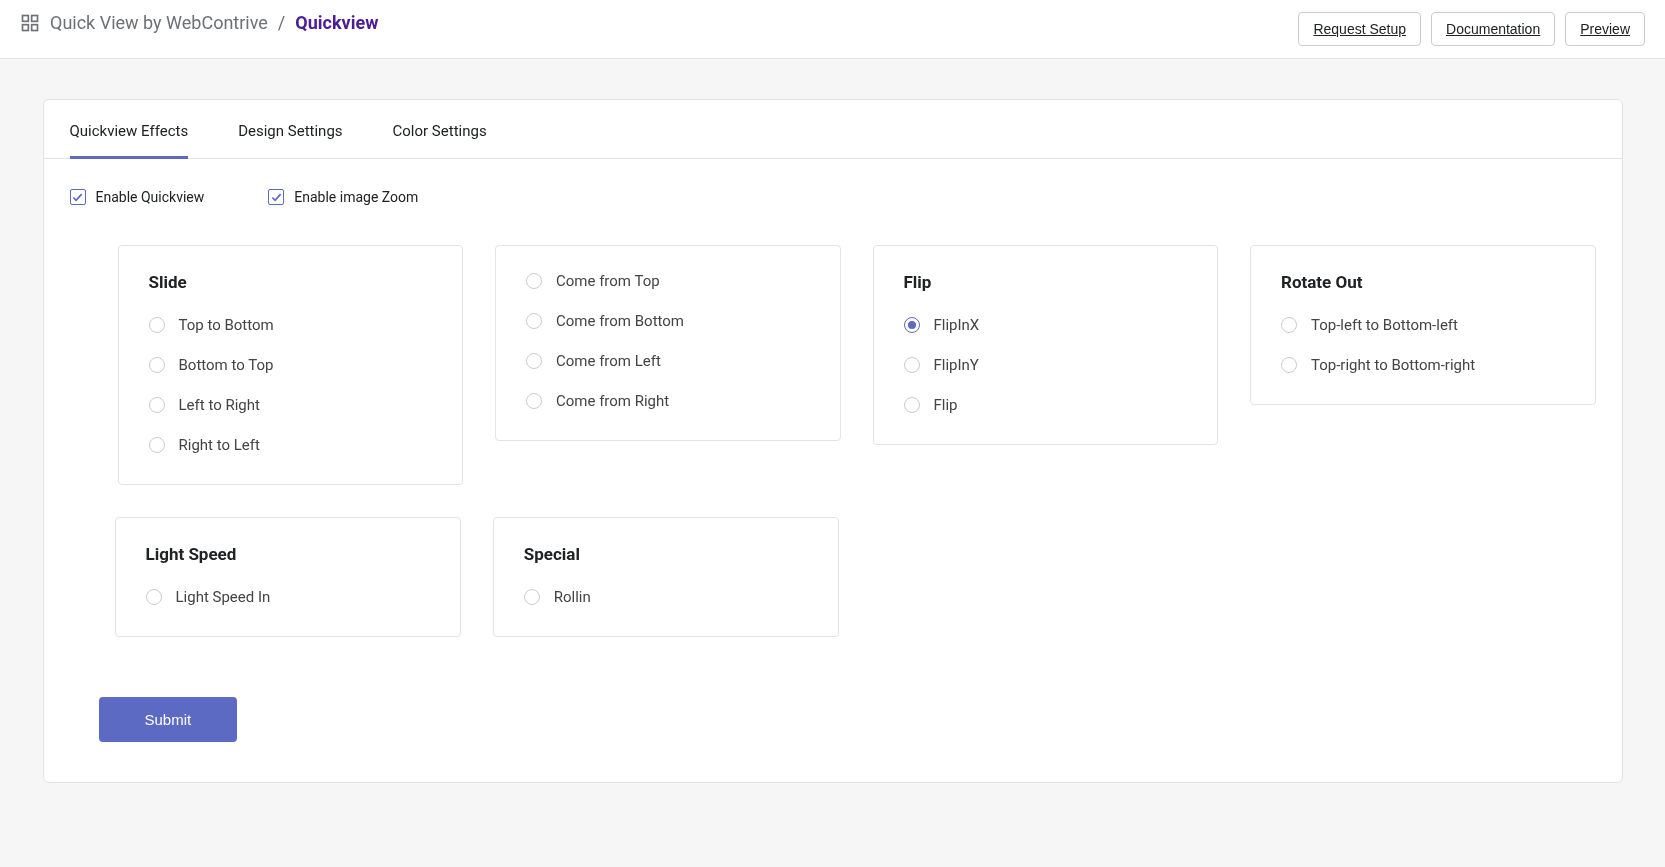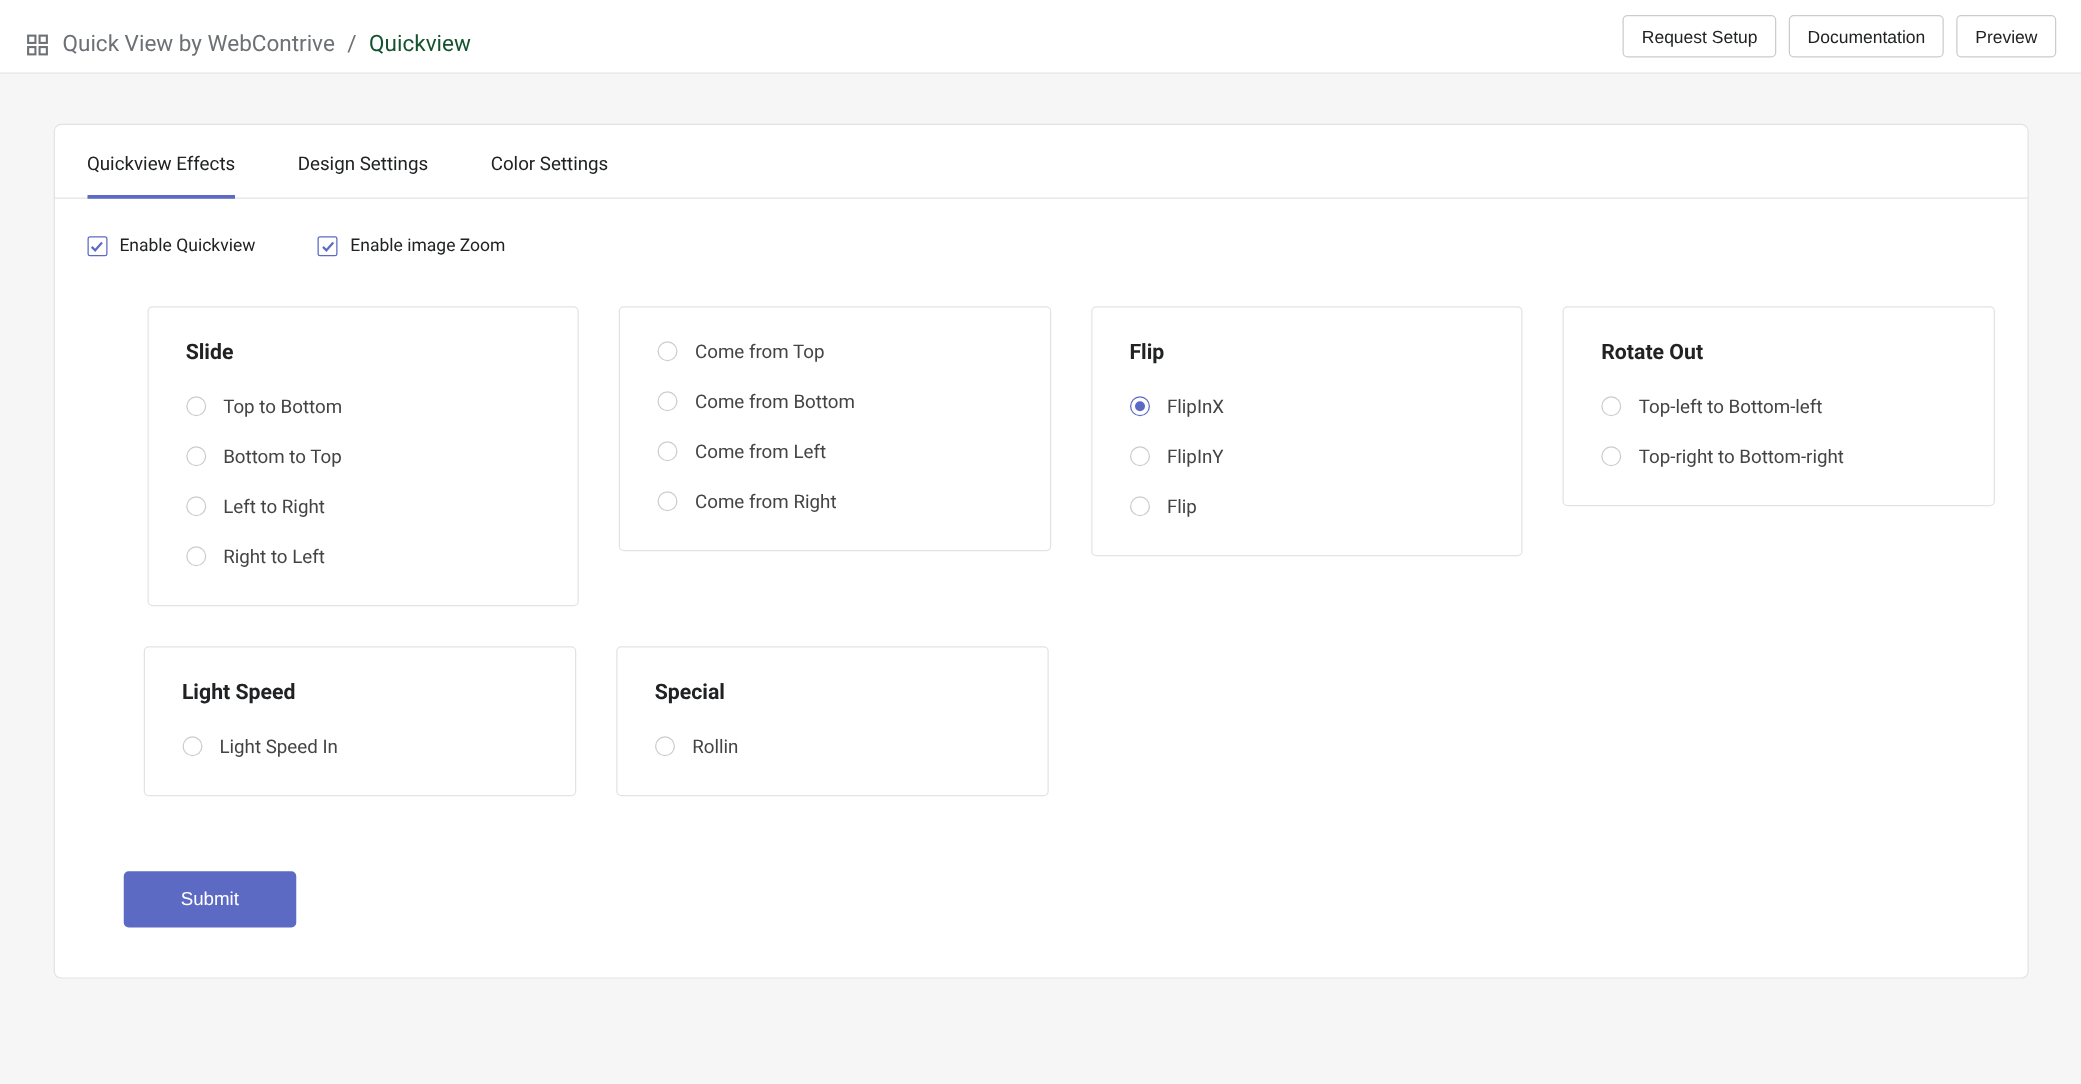--- a/index.html
+++ b/index.html
@@ -4,21 +4,21 @@
 <style>
   * { box-sizing: border-box; margin: 0; padding: 0; }
   body {
     font-family: -apple-system, BlinkMacSystemFont, "Segoe UI", Roboto, "Helvetica Neue", Arial, sans-serif;
     background: #f6f6f7;
     color: #202223;
     font-size: 14px;
   }
   .topbar {
     display: flex;
-    align-items: flex-end;
+    align-items: flex-start;
     justify-content: space-between;
     padding: 12px 20px;
     background: #fff;
     border-bottom: 1px solid #e1e3e5;
   }
   .topbar-left {
     display: flex;
     align-items: center;
     gap: 10px;
     font-size: 18px;
@@ -29,34 +29,36 @@
     height: 20px;
     color: #6d7175;
   }
   .breadcrumb-app {
     color: #6d7175;
   }
   .breadcrumb-sep {
     color: #6d7175;
   }
   .breadcrumb-page {
-    color: #14532d;
+    color: #4c1d95;
+    font-weight: bold;
   }
   .topbar-right {
     display: flex;
     gap: 10px;
   }
   .btn {
     background: #fff;
     border: 1px solid #c9ccd0;
     border-radius: 4px;
     padding: 8px 14px;
     font-size: 14px;
     color: #202223;
     cursor: pointer;
+    text-decoration: underline;
   }
 
   .page-wrap {
     display: flex;
     justify-content: center;
     padding: 40px 10px 0 10px;
   }
   .panel {
     background: #fff;
     width: 100%;
@@ -83,21 +85,21 @@
     left: 0; right: 0; bottom: -1px;
     height: 3px;
     background: #5c6ac4;
   }
 
   .content {
     padding: 30px 26px 40px 26px;
   }
   .checkbox-row {
     display: flex;
-    gap: 50px;
+    gap: 64px;
     margin-bottom: 40px;
   }
   .checkbox-item {
     display: flex;
     align-items: center;
     gap: 10px;
     cursor: pointer;
   }
   .check-icon {
     width: 16px;

